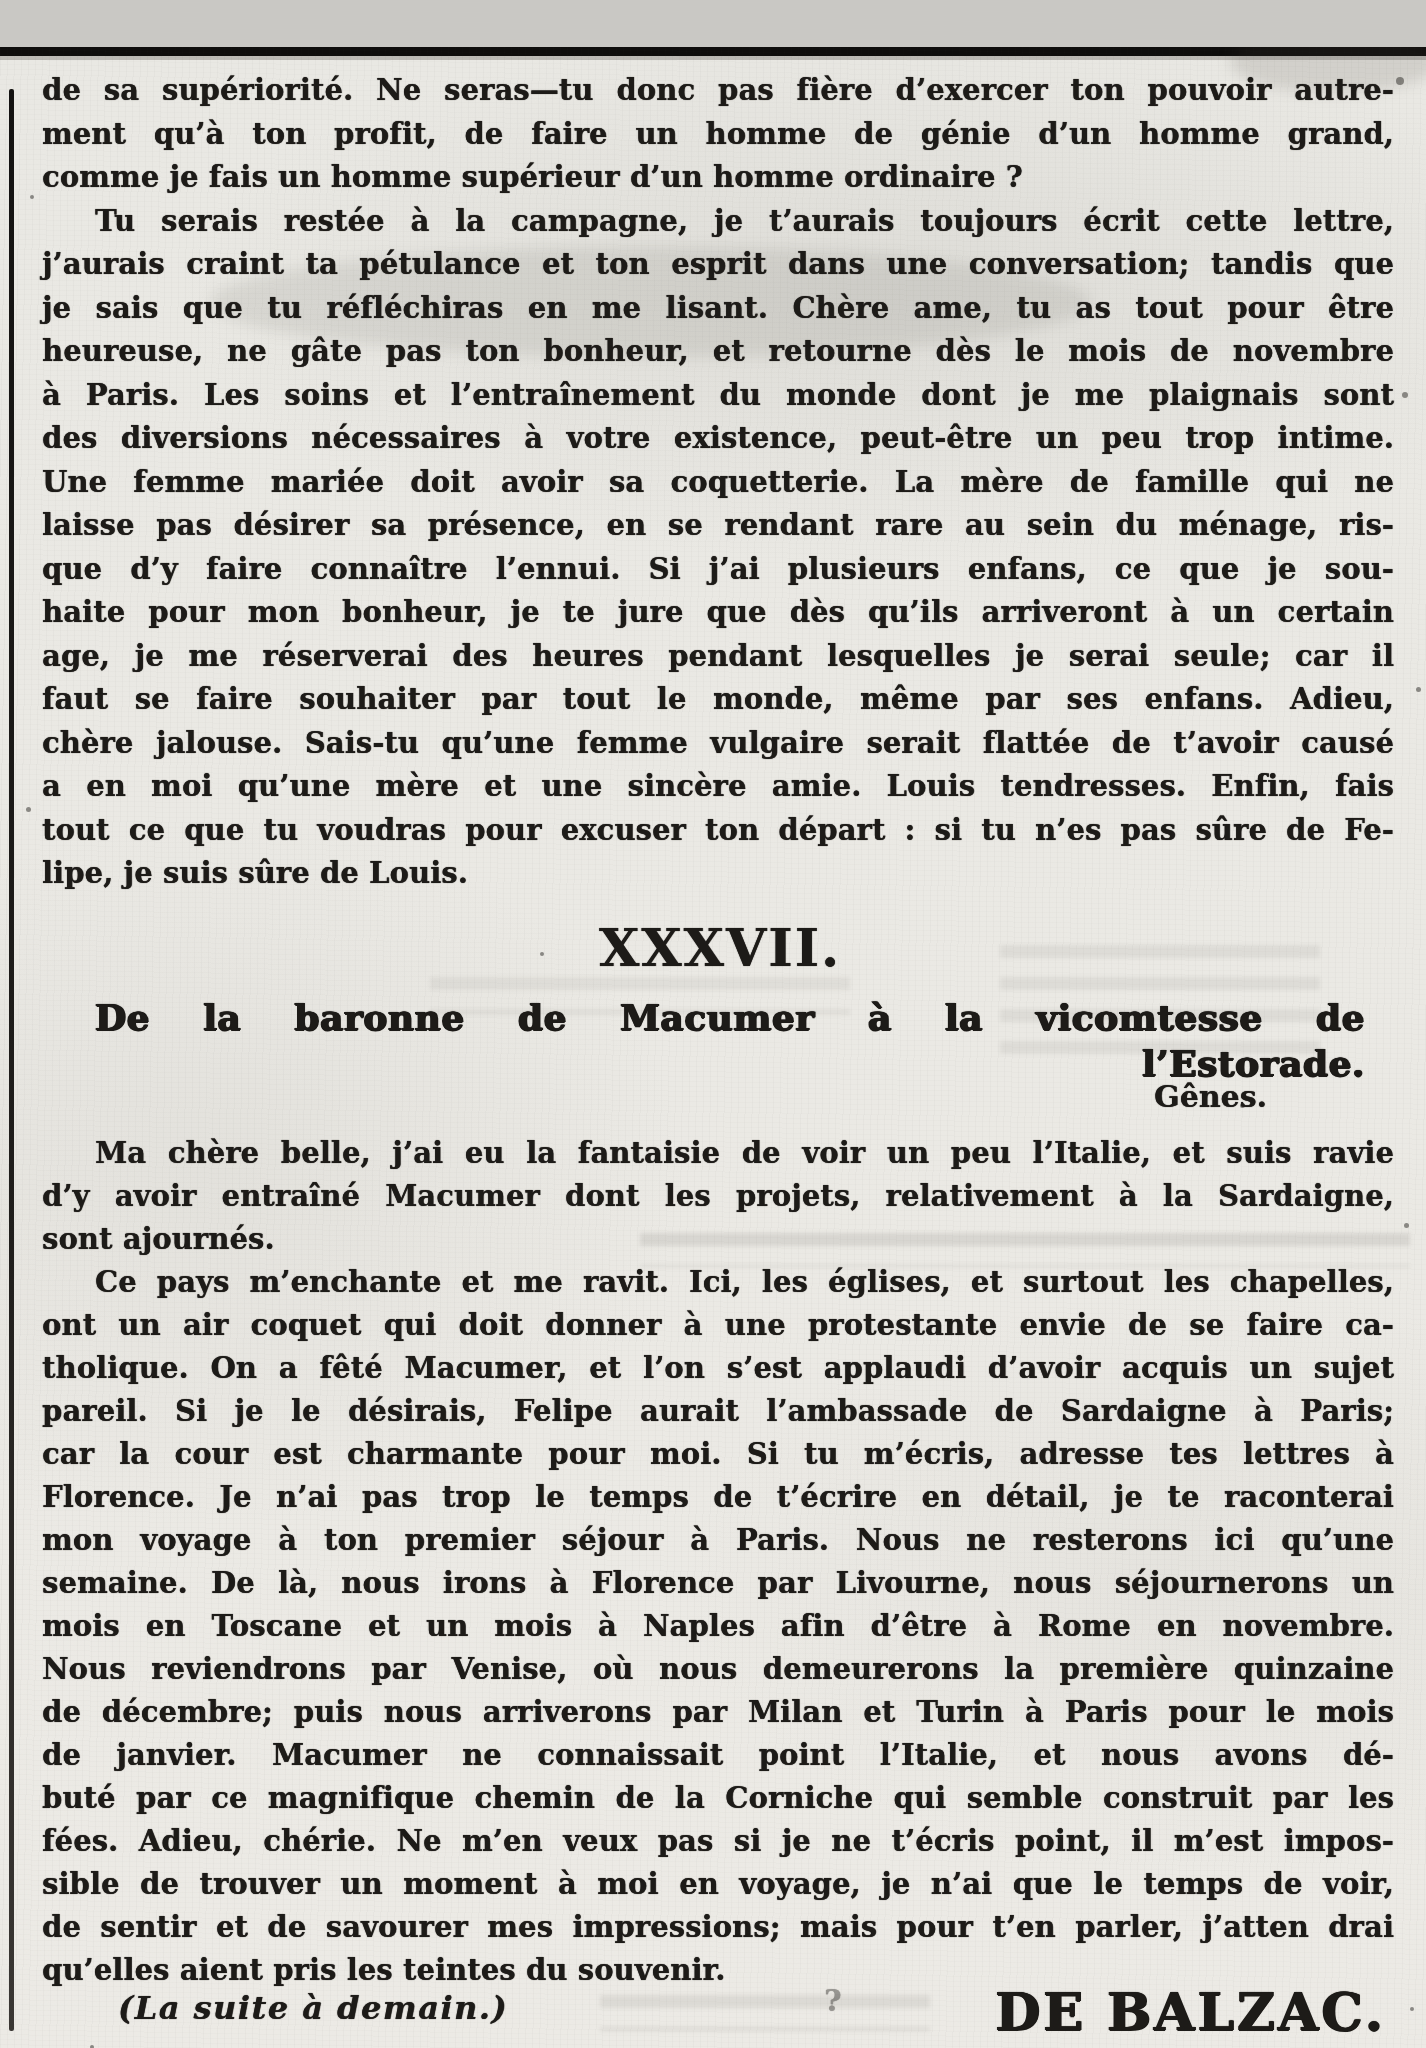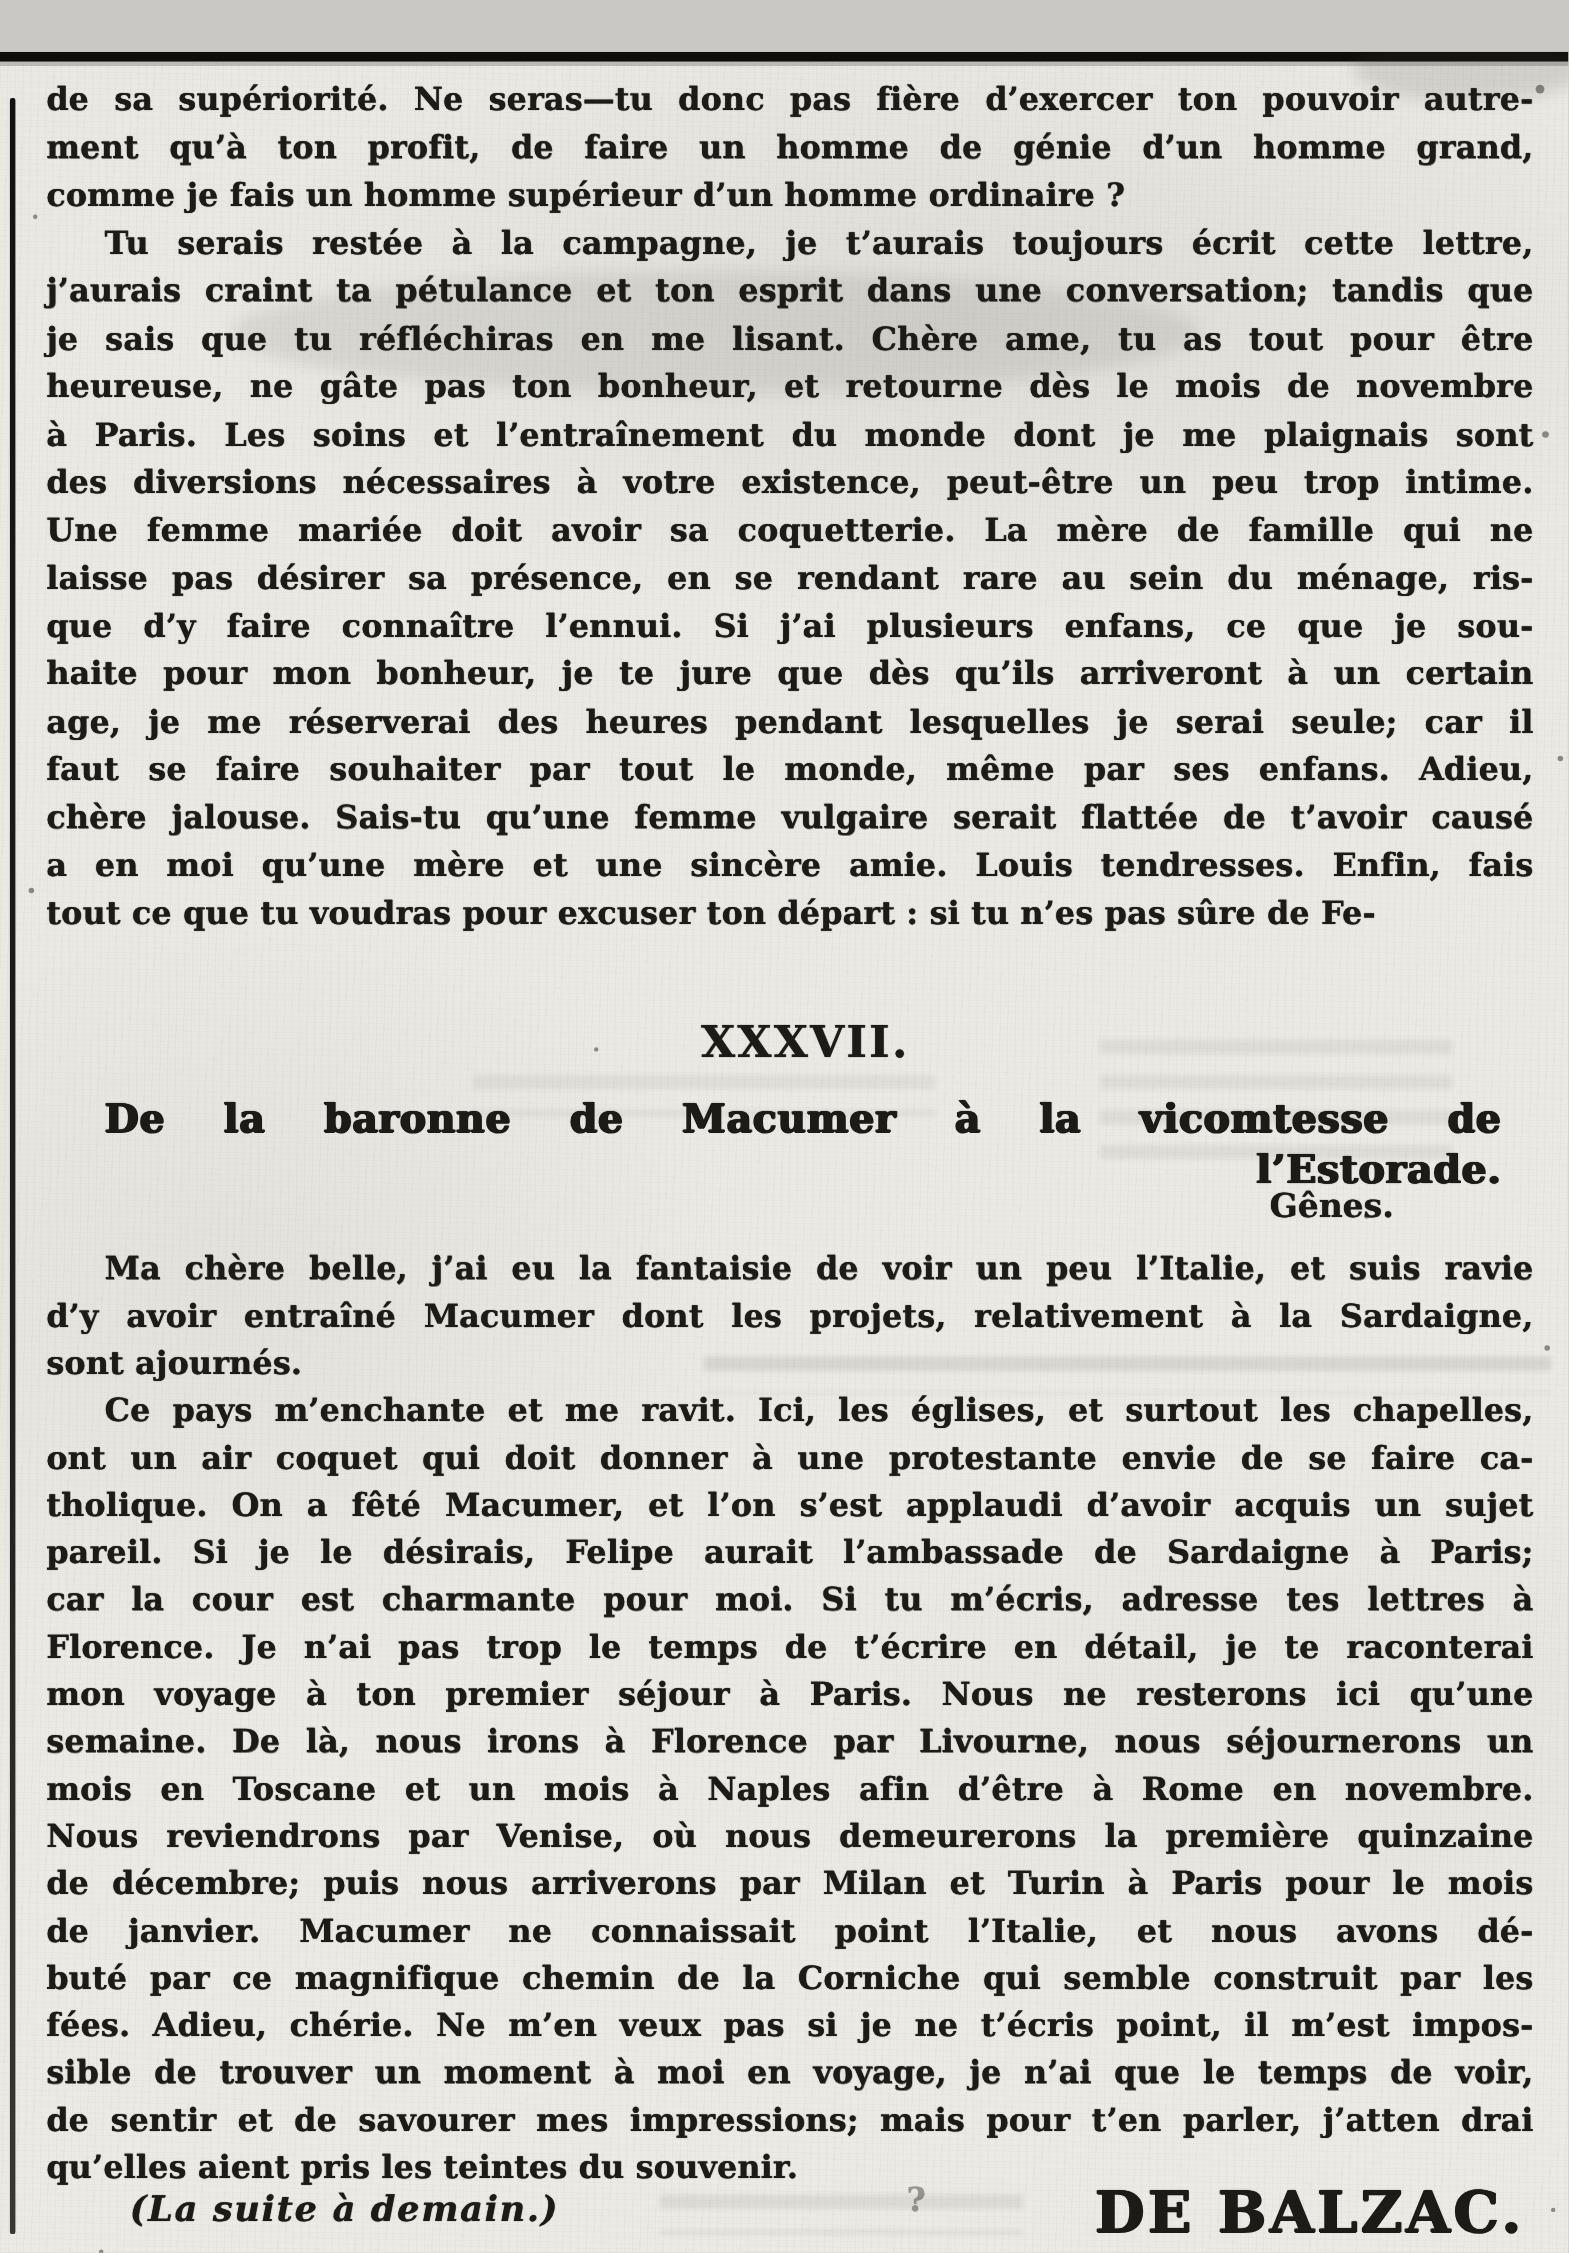--- a/index.html
+++ b/index.html
@@ -34,22 +34,22 @@
   .text { filter:blur(0.33px); text-shadow:0 0 1px rgba(28,25,22,.85), .4px .2px .5px rgba(28,25,22,.5); }
 
   .letter { position:absolute; left:42px; width:1352px; font-size:29px; letter-spacing:.1px; }
   .letter1 { top:22px;  line-height:43.5px; }
   .letter2 { top:1085px; line-height:43px; }
   .line { text-align:justify; text-align-last:justify; }
   .para .line:last-child { text-align-last:left; }
   .para.indent .line:first-child { text-indent:53px; }
 
   .section-number {
-    position:absolute; top:875px; left:56px; width:1352px; text-align:center;
-    font-size:40px; line-height:52px; letter-spacing:2px;
+    position:absolute; top:875px; left:44px; width:1352px; text-align:center;
+    font-size:52px; line-height:52px; letter-spacing:2px;
   }
   .section-title {
     position:absolute; top:947px; left:95px; width:1270px;
     font-size:36px; line-height:46px; letter-spacing:.5px;
   }
   .section-title .t1 { text-align:justify; text-align-last:justify; }
   .section-title .t2 { text-align:right; }
   .fat { text-shadow:.9px 0 0 currentColor, -.9px 0 0 currentColor, 0 .6px 0 currentColor, 0 0 1.2px rgba(25,22,20,.8); }
 
   .dateline { position:absolute; top:1032px; left:42px; width:1225px; text-align:right; font-size:30px; }
@@ -110,20 +110,21 @@
         <div class="line">des diversions nécessaires à votre existence, peut-être un peu trop intime.</div>
         <div class="line">Une femme mariée doit avoir sa coquetterie. La mère de famille qui ne</div>
         <div class="line">laisse pas désirer sa présence, en se rendant rare au sein du ménage, ris-</div>
         <div class="line">que d’y faire connaître l’ennui. Si j’ai plusieurs enfans, ce que je sou-</div>
         <div class="line">haite pour mon bonheur, je te jure que dès qu’ils arriveront à un certain</div>
         <div class="line">age, je me réserverai des heures pendant lesquelles je serai seule; car il</div>
         <div class="line">faut se faire souhaiter par tout le monde, même par ses enfans. Adieu,</div>
         <div class="line">chère jalouse. Sais-tu qu’une femme vulgaire serait flattée de t’avoir causé</div>
         <div class="line">a en moi qu’une mère et une sincère amie. Louis tendresses. Enfin, fais</div>
         <div class="line">tout ce que tu voudras pour excuser ton départ : si tu n’es pas sûre de Fe-</div>
+        <div class="line">lipe, je suis sûre de Louis.</div>
       </div>
   </section>
 
   <h2 class="section-number text">XXXVII.</h2>
 
   <h1 class="section-title text">
     <div class="t1 fat">De la baronne de Macumer à la vicomtesse de</div>
     <div class="t2 fat">l’Estorade.</div>
   </h1>
 

